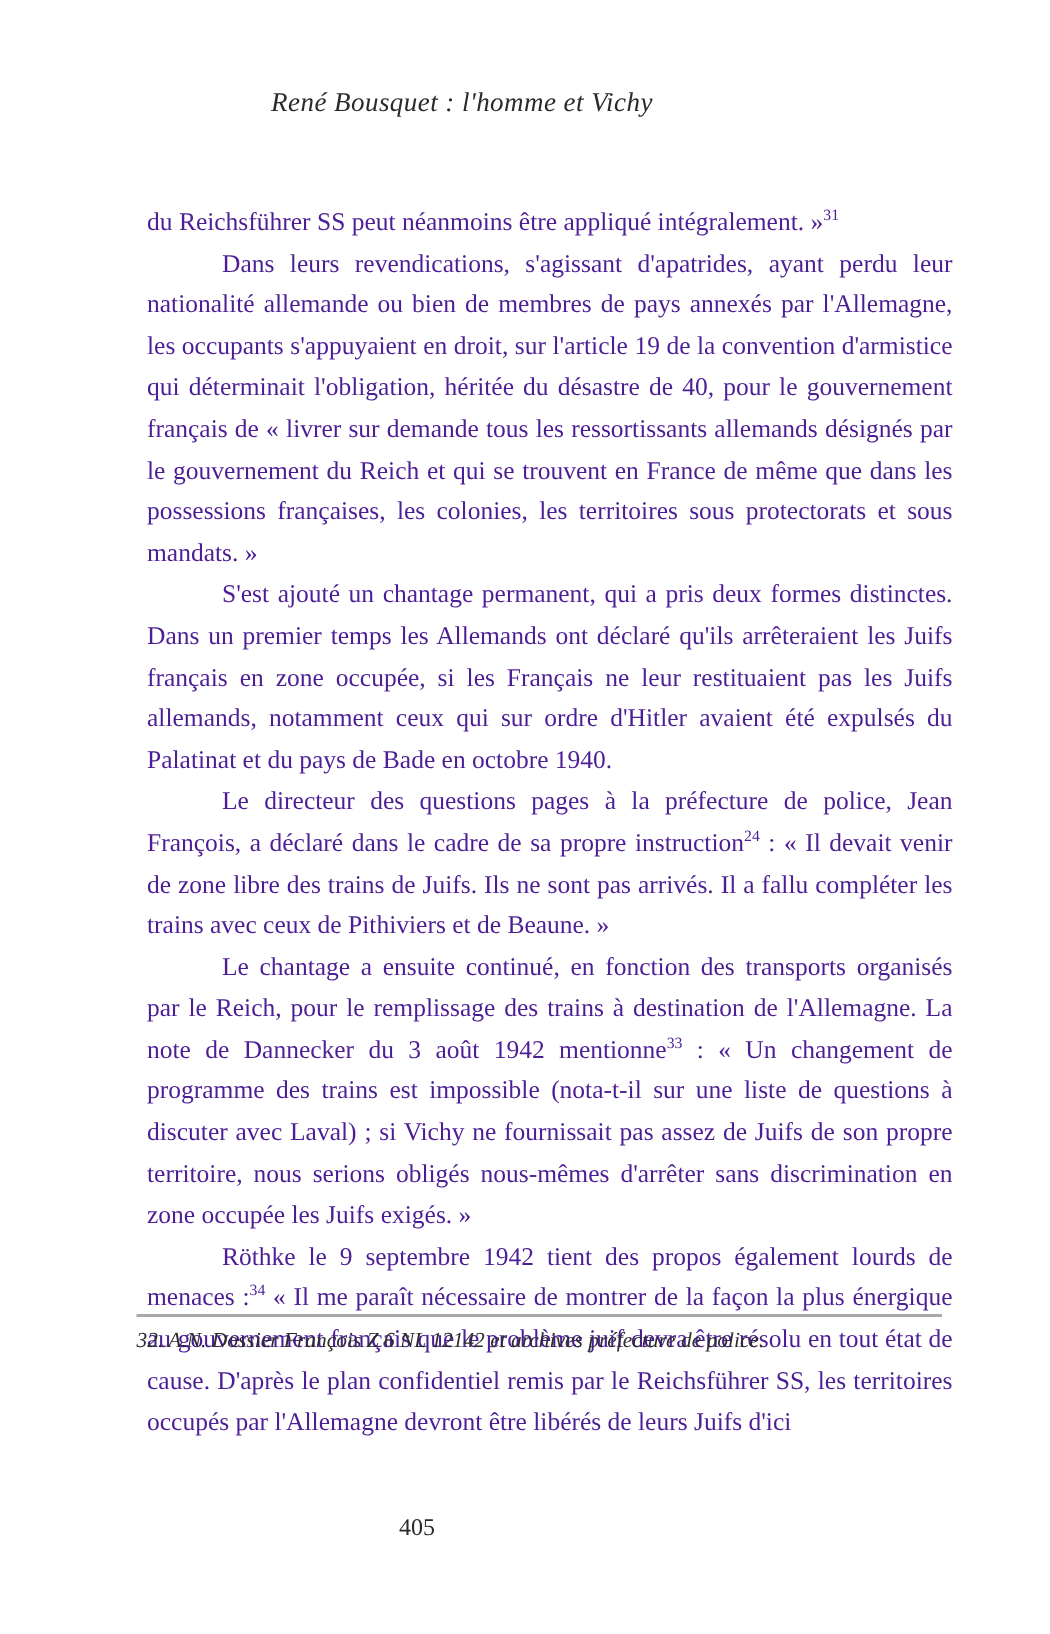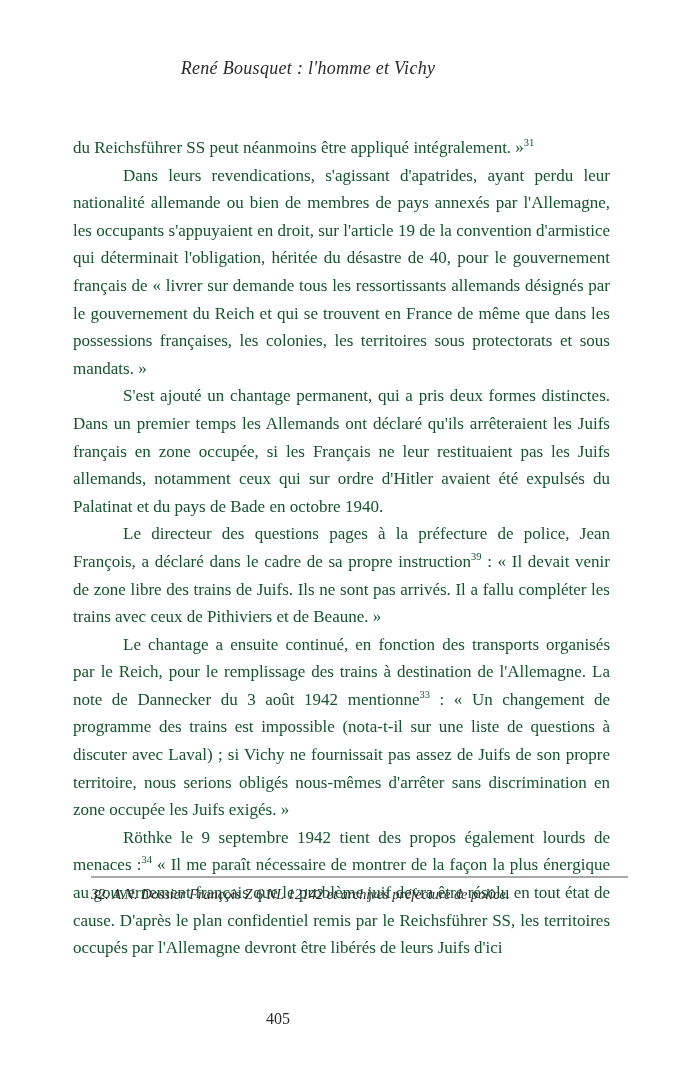--- a/index.html
+++ b/index.html
@@ -23,25 +23,25 @@
     width: 616px;
     text-align: center;
     font-style: italic;
     font-size: 18px;
     letter-spacing: 0.3px;
     color: #2a2a2a;
   }
   .text-block {
     position: absolute;
     top: 134px;
-    left: 73px;
+    left: 98px;
     width: 537px;
     font-size: 17px;
     line-height: 27.6px;
-    color: #14532d;
+    color: #4c1d95;
   }
   .para {
     margin: 0;
     text-align: justify;
   }
   .para.no-justify {
     text-align: left;
   }
   .para.indent {
     text-indent: 50px;
@@ -88,21 +88,21 @@
 <body>
 
 <div class="page">
 
   <div class="running-head">René Bousquet : l'homme et Vichy</div>
 
   <div class="text-block" id="paragraphs-container">
       <p class="para no-justify"><span>du Reichsführer SS peut néanmoins être appliqué intégralement. »</span><sup class="fnmark">31</sup></p>
       <p class="para indent gap-before"><span>Dans leurs revendications, s'agissant d'apatrides, ayant perdu leur nationalité allemande ou bien de membres de pays annexés par l'Allemagne, les occupants s'appuyaient en droit, sur l'article 19 de la convention d'armistice qui déterminait l'obligation, héritée du désastre de 40, pour le gouvernement français de « livrer sur demande tous les ressortissants allemands désignés par le gouvernement du Reich et qui se trouvent en France de même que dans les possessions françaises, les colonies, les territoires sous protectorats et sous mandats. »</span></p>
       <p class="para indent"><span>S'est ajouté un chantage permanent, qui a pris deux formes distinctes. Dans un premier temps les Allemands ont déclaré qu'ils arrêteraient les Juifs français en zone occupée, si les Français ne leur restituaient pas les Juifs allemands, notamment ceux qui sur ordre d'Hitler avaient été expulsés du Palatinat et du pays de Bade en octobre 1940.</span></p>
-      <p class="para indent"><span>Le directeur des questions pages à la préfecture de police, Jean François, a déclaré dans le cadre de sa propre instruction</span><sup class="fnmark">39</sup><span> : « Il devait venir de zone libre des trains de Juifs. Ils ne sont pas arrivés. Il a fallu compléter les trains avec ceux de Pithiviers et de Beaune. »</span></p>
+      <p class="para indent"><span>Le directeur des questions pages à la préfecture de police, Jean François, a déclaré dans le cadre de sa propre instruction</span><sup class="fnmark">24</sup><span> : « Il devait venir de zone libre des trains de Juifs. Ils ne sont pas arrivés. Il a fallu compléter les trains avec ceux de Pithiviers et de Beaune. »</span></p>
       <p class="para indent"><span>Le chantage a ensuite continué, en fonction des transports organisés par le Reich, pour le remplissage des trains à destination de l'Allemagne. La note de Dannecker du 3 août 1942 mentionne</span><sup class="fnmark">33</sup><span> : « Un changement de programme des trains est impossible (nota-t-il sur une liste de questions à discuter avec Laval) ; si Vichy ne fournissait pas assez de Juifs de son propre territoire, nous serions obligés nous-mêmes d'arrêter sans discrimination en zone occupée les Juifs exigés. »</span></p>
       <p class="para indent"><span>Röthke le 9 septembre 1942 tient des propos également lourds de menaces :</span><sup class="fnmark">34</sup><span> « Il me paraît nécessaire de montrer de la façon la plus énergique au gouvernement français que le problème juif devra être résolu en tout état de cause. D'après le plan confidentiel remis par le Reichsführer SS, les territoires occupés par l'Allemagne devront être libérés de leurs Juifs d'ici</span></p>
     </div>
 
   <div class="footnote-rule"></div>
 
   <div class="footnotes" id="footnotes-container">
       <p class="footnote">32. A.N. Dossier François Z 6 NL 12142 et archives préfecture de police.</p>
     </div>
 

